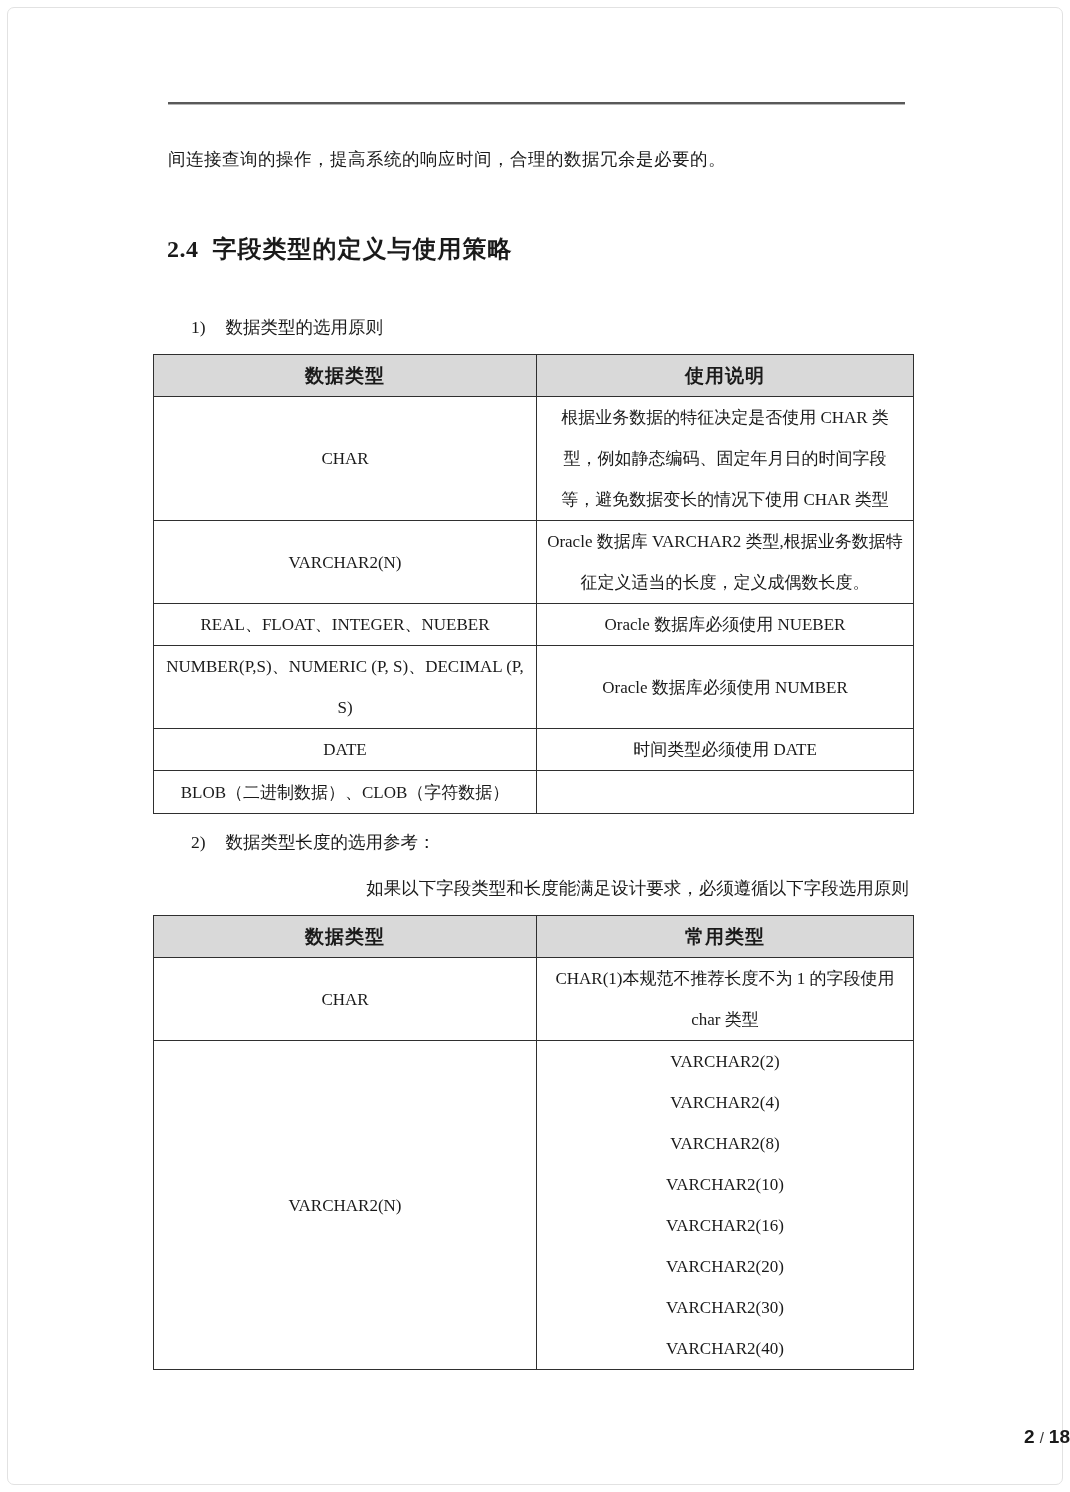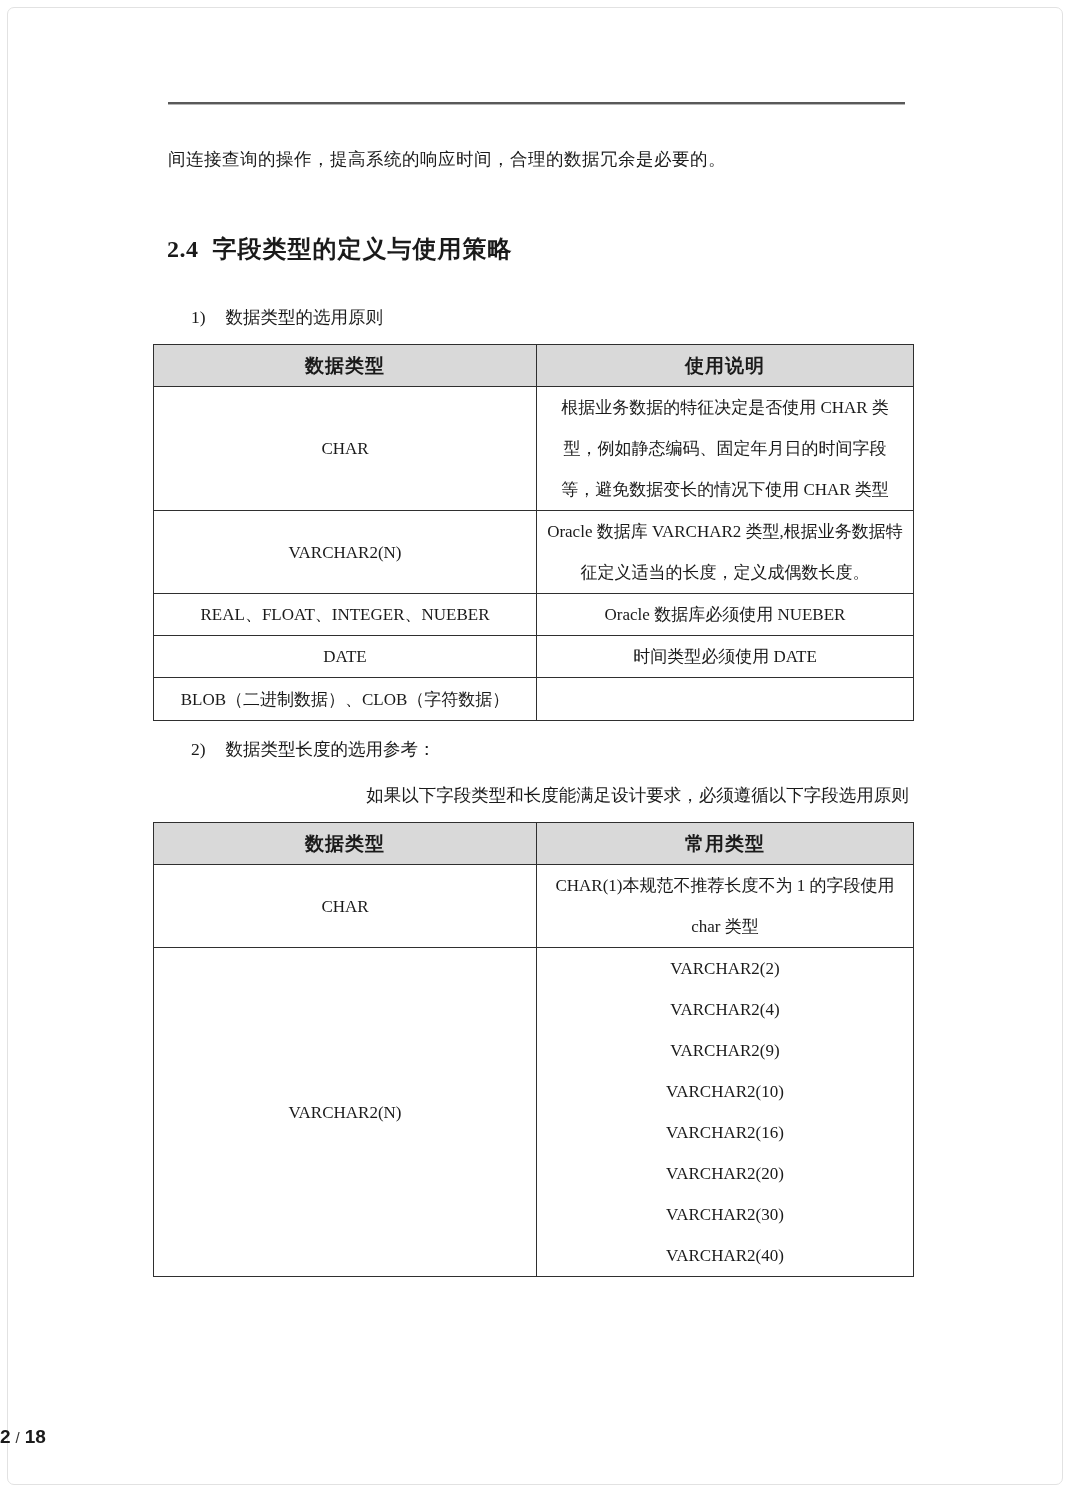--- a/index.html
+++ b/index.html
@@ -38,21 +38,21 @@
     font-size: 24px;
     font-weight: bold;
     letter-spacing: 0.5px;
   }
   .heading .num { font-family: "Liberation Serif", serif; margin-right: 14px; }
   .heading .ttl { font-family: "Liberation Sans", "DejaVu Sans", sans-serif; letter-spacing: 1px; }
   .list-item {
     margin-left: 191px;
     font-size: 17.5px;
   }
-  .li-1 { margin-top: 40px; }
+  .li-1 { margin-top: 50px; }
   .li-2 { margin-top: 16px; }
   .list-item .marker { display: inline-block; margin-right: 20px; }
   .note {
     margin: 22px 0 0 205px;
     font-size: 17.5px;
     text-align: center;
   }
   table.doc-table {
     margin: 15px 0 0 153px;
     width: 760px;
@@ -84,21 +84,21 @@
   tr.h43  { height: 43px; }
   tr.h82  { height: 82px; }
   tr.h83  { height: 83px; }
   tr.h124 { height: 124px; }
   tr.h328 { height: 328px; }
   .vlist div { line-height: 41px; }
   .footer {
     position: absolute;
     left: 0; right: 0;
     bottom: 44px;
-    text-align: left;
+    text-align: right;
     font-family: "Liberation Sans", "DejaVu Sans", sans-serif;
   }
   .footer .pg  { font-weight: bold; font-size: 19px; }
   .footer .sep { font-size: 15px; color: #333; margin: 0 5px; font-weight: normal; }
 </style>
 </head>
 <body>
 
 <div class="page">
   <div class="page-border"></div>
@@ -130,20 +130,24 @@
       <td>根据业务数据的特征决定是否使用 CHAR 类型，例如静态编码、固定年月日的时间字段等，避免数据变长的情况下使用 CHAR 类型</td>
     </tr>
     <tr class="h82">
       <td>VARCHAR2(N)</td>
       <td>Oracle 数据库 VARCHAR2 类型,根据业务数据特征定义适当的长度，定义成偶数长度。</td>
     </tr>
     <tr class="h42">
       <td>REAL、FLOAT、INTEGER、NUEBER</td>
       <td>Oracle 数据库必须使用 NUEBER</td>
     </tr>
+    <tr class="h82">
+      <td>NUMBER(P,S)、NUMERIC (P, S)、DECIMAL (P, S)</td>
+      <td>Oracle 数据库必须使用 NUMBER</td>
+    </tr>
     <tr class="h42">
       <td>DATE</td>
       <td>时间类型必须使用 DATE</td>
     </tr>
     <tr class="h43">
       <td>BLOB（二进制数据）、CLOB（字符数据）</td>
       <td></td>
     </tr>
   </tbody>
     </table>
@@ -167,21 +171,21 @@
     <tr class="h83">
       <td>CHAR</td>
       <td>CHAR(1)本规范不推荐长度不为 1 的字段使用 char 类型</td>
     </tr>
     <tr class="h328">
       <td>VARCHAR2(N)</td>
       <td>
         <div class="vlist">
           <div>VARCHAR2(2)</div>
           <div>VARCHAR2(4)</div>
-          <div>VARCHAR2(9)</div>
+          <div>VARCHAR2(8)</div>
           <div>VARCHAR2(10)</div>
           <div>VARCHAR2(16)</div>
           <div>VARCHAR2(20)</div>
           <div>VARCHAR2(30)</div>
           <div>VARCHAR2(40)</div>
         </div>
       </td>
     </tr>
   </tbody>
     </table>

